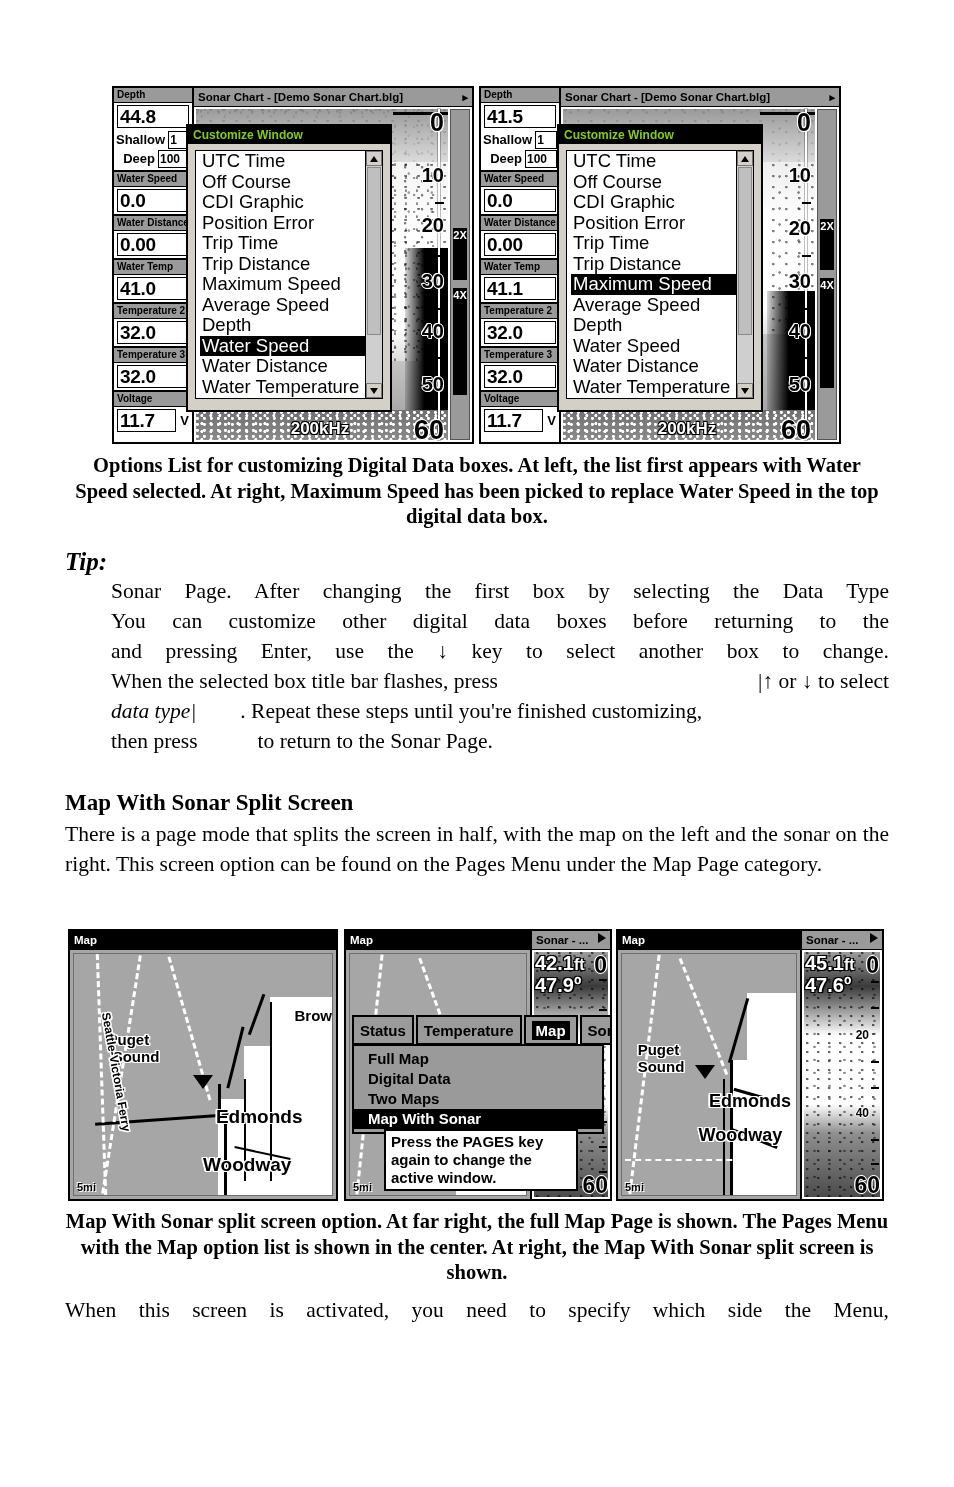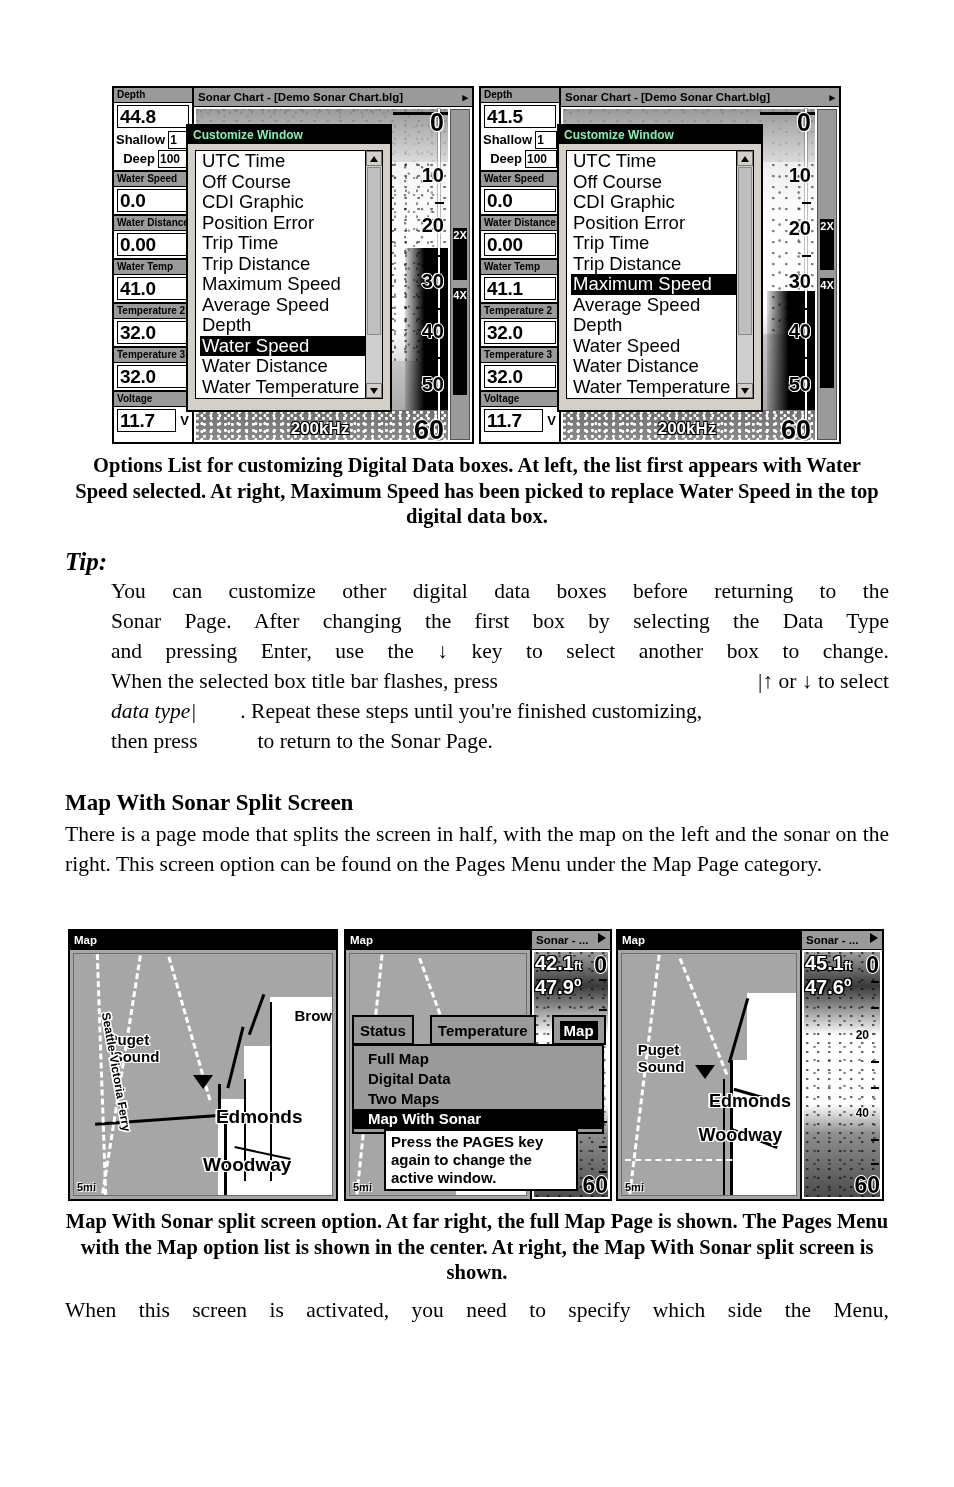--- a/index.html
+++ b/index.html
@@ -93,21 +93,21 @@
         text-shadow:1px 1px 0 #000,-1px -1px 0 #000,1px -1px 0 #000,-1px 1px 0 #000;}
   .botband{position:absolute;left:2px;right:24px;bottom:2px;height:30px;
      background:
        radial-gradient(circle at 20% 40%, #fff 0 1.2px, transparent 1.8px),
        radial-gradient(circle at 65% 70%, #fff 0 1.2px, transparent 1.8px),
        linear-gradient(#6f6f6f,#8c8c8c);
      background-size:7px 6px,9px 8px,100% 100%;}
 
   
   .dlg{position:absolute;background:#d4d0c8;border:2px solid #000;box-sizing:border-box;}
-  .dlg .dtitle{background:#000;color:#86efac;font-size:12px;font-weight:bold;padding:2px 5px;
+  .dlg .dtitle{background:#000;color:#84cc16;font-size:12px;font-weight:bold;padding:2px 5px;
                line-height:14px;font-family:"Liberation Sans",sans-serif;}
   .dlg .listwrap{position:absolute;left:7px;right:7px;top:24px;bottom:11px;background:#fff;
                  border:1px solid #000;box-sizing:border-box;display:flex;}
   .dlg .list{flex:1 1 auto;overflow:hidden;padding-left:4px;}
   .dlg .li{font-size:18.5px;line-height:20.5px;white-space:nowrap;color:#000;
            font-family:"Liberation Sans",sans-serif;padding-left:2px;}
   .dlg .li.sel{background:#000;color:#fff;}
   .sbar{flex:0 0 16px;background:#cfcfcf;border-left:1px solid #000;position:relative;}
   .sbtn{position:absolute;left:0;right:0;height:15px;background:#d4d0c8;border:1px solid #777;
         box-sizing:border-box;display:flex;align-items:center;justify-content:center;}
@@ -138,33 +138,33 @@
   .sonarhalf{position:absolute;top:0;bottom:0;background:#fff;border-left:2px solid #000;box-sizing:border-box;}
   .sonarmini{position:absolute;left:2px;right:2px;top:21px;bottom:2px;overflow:hidden;
      background:
        radial-gradient(circle at 30% 12%, rgba(0,0,0,.6) 0 1px, transparent 1.5px),
        radial-gradient(circle at 70% 30%, rgba(0,0,0,.45) 0 1px, transparent 1.5px),
        linear-gradient(to bottom,#9d9d9d 0%,#3a3a3a 14%,#ffffff 34%,#ffffff 62%,#8f8f8f 74%,#4b4b4b 100%);
      background-size:11px 9px,15px 13px,100% 100%;}
   .minireadout{position:absolute;left:3px;top:22px;color:#fff;font-weight:bold;font-size:20px;
                line-height:21px;text-shadow:1.3px 1.3px 0 #000,-1.3px -1.3px 0 #000,
                1.3px -1.3px 0 #000,-1.3px 1.3px 0 #000;}
-  .minireadout .u{font-size:12px;}
+  .minireadout .u{font-size:16px;}
   .mini0{position:absolute;right:3px;top:21px;font-size:23px;font-weight:bold;color:#000;
          text-shadow:1.2px 0 0 #fff,-1.2px 0 0 #fff,0 1.2px 0 #fff,0 -1.2px 0 #fff;}
   .mini60{position:absolute;right:2px;bottom:0px;font-size:23px;font-weight:bold;color:#000;
           text-shadow:1.2px 0 0 #fff,-1.2px 0 0 #fff,0 1.2px 0 #fff,0 -1.2px 0 #fff;}
   .minitick{position:absolute;right:3px;width:8px;height:2px;background:#000;}
   .mininum{position:absolute;right:13px;font-size:12px;font-weight:bold;color:#000;
            transform:translateY(-50%);
            text-shadow:1px 0 0 #fff,-1px 0 0 #fff,0 1px 0 #fff,0 -1px 0 #fff;}
 
   
   .tabrow{position:absolute;left:6px;right:6px;top:84px;height:30px;display:flex;align-items:stretch;}
-  .tab{background:#9a9a9a;border:2px solid #000;box-sizing:border-box;margin-right:16px;
+  .tab{background:#9a9a9a;border:2px solid #000;box-sizing:border-box;margin-right:2px;
        display:flex;align-items:center;justify-content:center;padding:0 6px;font-size:15px;
        font-weight:bold;color:#000;}
   .tab.active{background:#9a9a9a;}
   .tab.active .tl{background:#000;color:#fff;padding:1px 4px;}
   .menulist{position:absolute;left:6px;right:6px;top:113px;background:#9a9a9a;border:2px solid #000;
             box-sizing:border-box;padding:3px 0;}
   .mi{font-size:15px;font-weight:bold;padding:1px 0 1px 14px;color:#000;line-height:18px;}
   .mi.sel{background:#000;color:#fff;}
   .tooltip{position:absolute;left:38px;right:32px;bottom:8px;background:#fff;border:2px solid #000;
            box-sizing:border-box;padding:2px 5px;font-size:15px;font-weight:bold;line-height:18px;}
@@ -426,22 +426,22 @@
     </div>
   </div>
 
   <div style="position:absolute;left:65px;top:453px;width:824px;">
     <div class="caption">Options List for customizing Digital Data boxes. At left, the list first appears with Water Speed selected. At right, Maximum Speed has been picked to replace Water Speed in the top digital data box.</div>
   </div>
 
   <div style="position:absolute;left:65px;top:548px;width:824px;">
     <div class="h-tip">Tip:</div>
     <div style="margin-left:46px;width:778px;font-size:21.5px;line-height:30px;">
+      <div style="text-align:justify;text-align-last:justify;">Sonar Page. After changing the first box by selecting the Data Type</div>
       <div style="text-align:justify;text-align-last:justify;">You can customize other digital data boxes before returning to the</div>
-      <div style="text-align:justify;text-align-last:justify;">Sonar Page. After changing the first box by selecting the Data Type</div>
       <div style="text-align:justify;text-align-last:justify;">and pressing Enter, use the ↓ key to select another box to change.</div>
       <div style="display:flex;justify-content:space-between;align-items:center;">
         <span>When the selected box title bar flashes, press</span>
         <span>|↑ or ↓ to select</span>
       </div>
       <div style="display:flex;">
         <span style="font-style:italic;">data type|</span>
         <span style="margin-left:44px;">. Repeat these steps until you're finished customizing,</span>
       </div>
       <div style="display:flex;">

